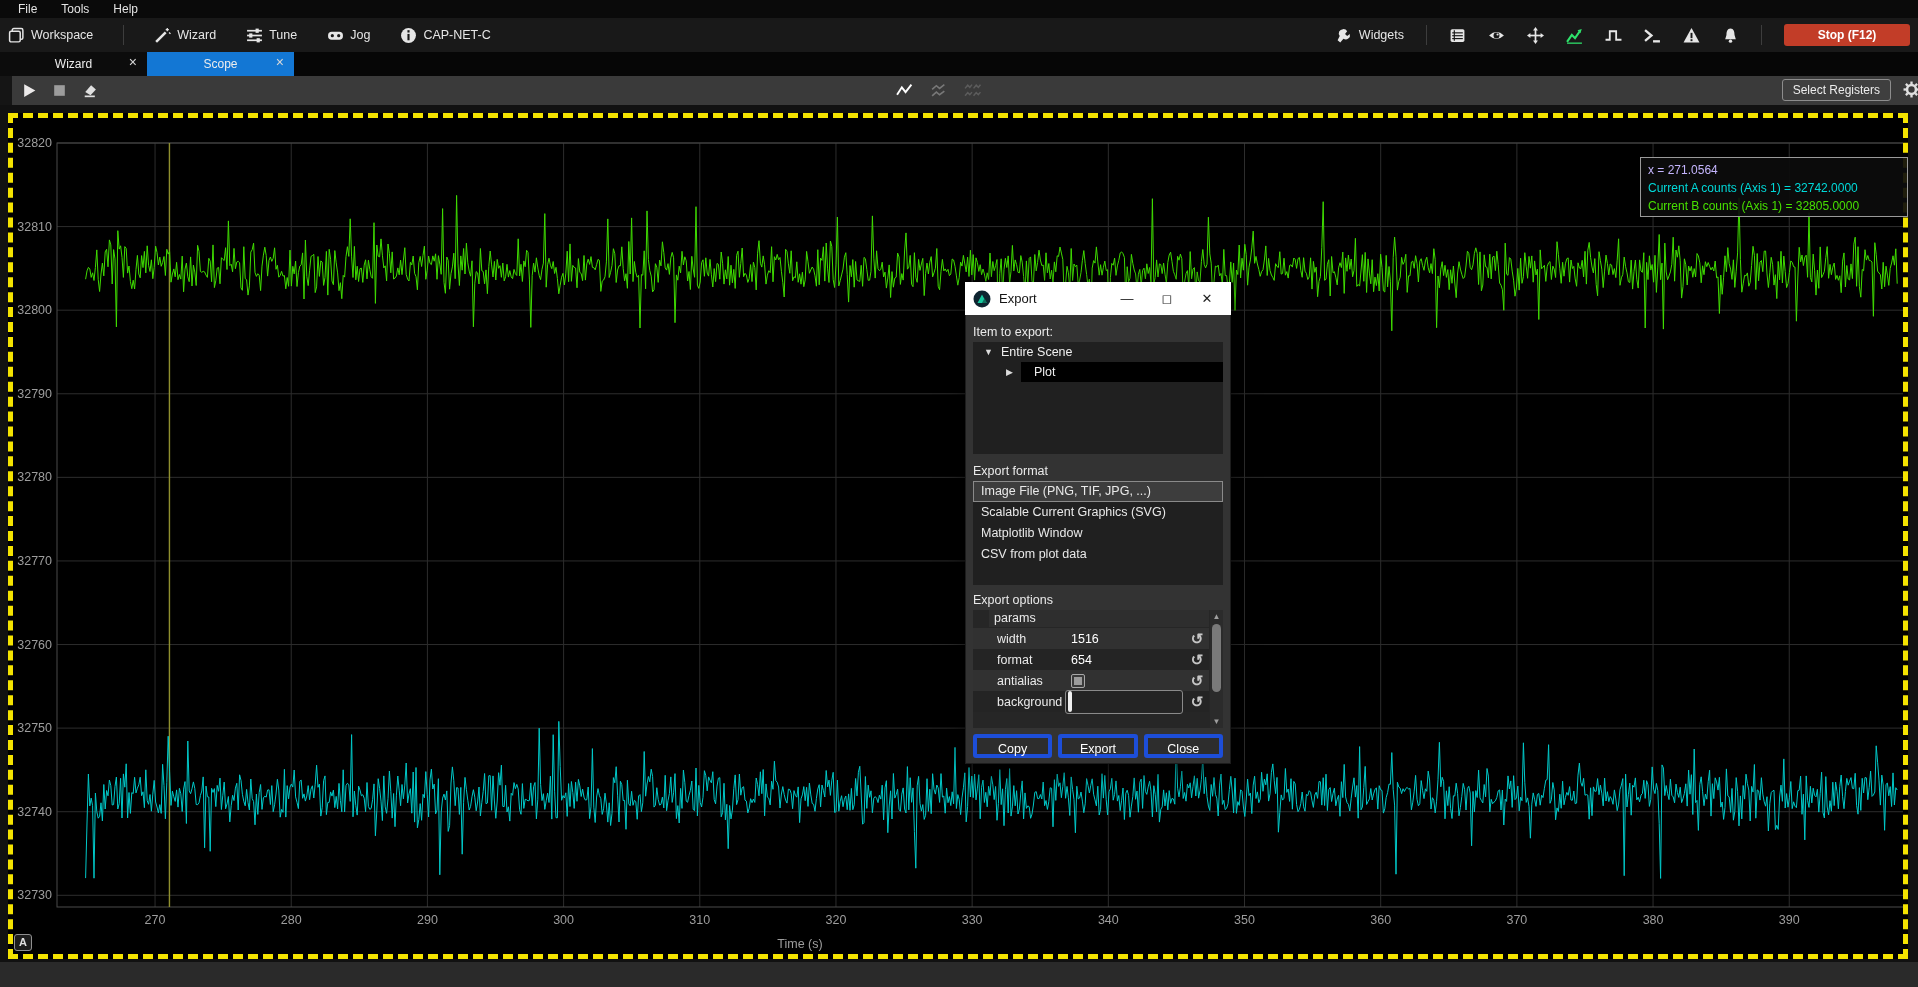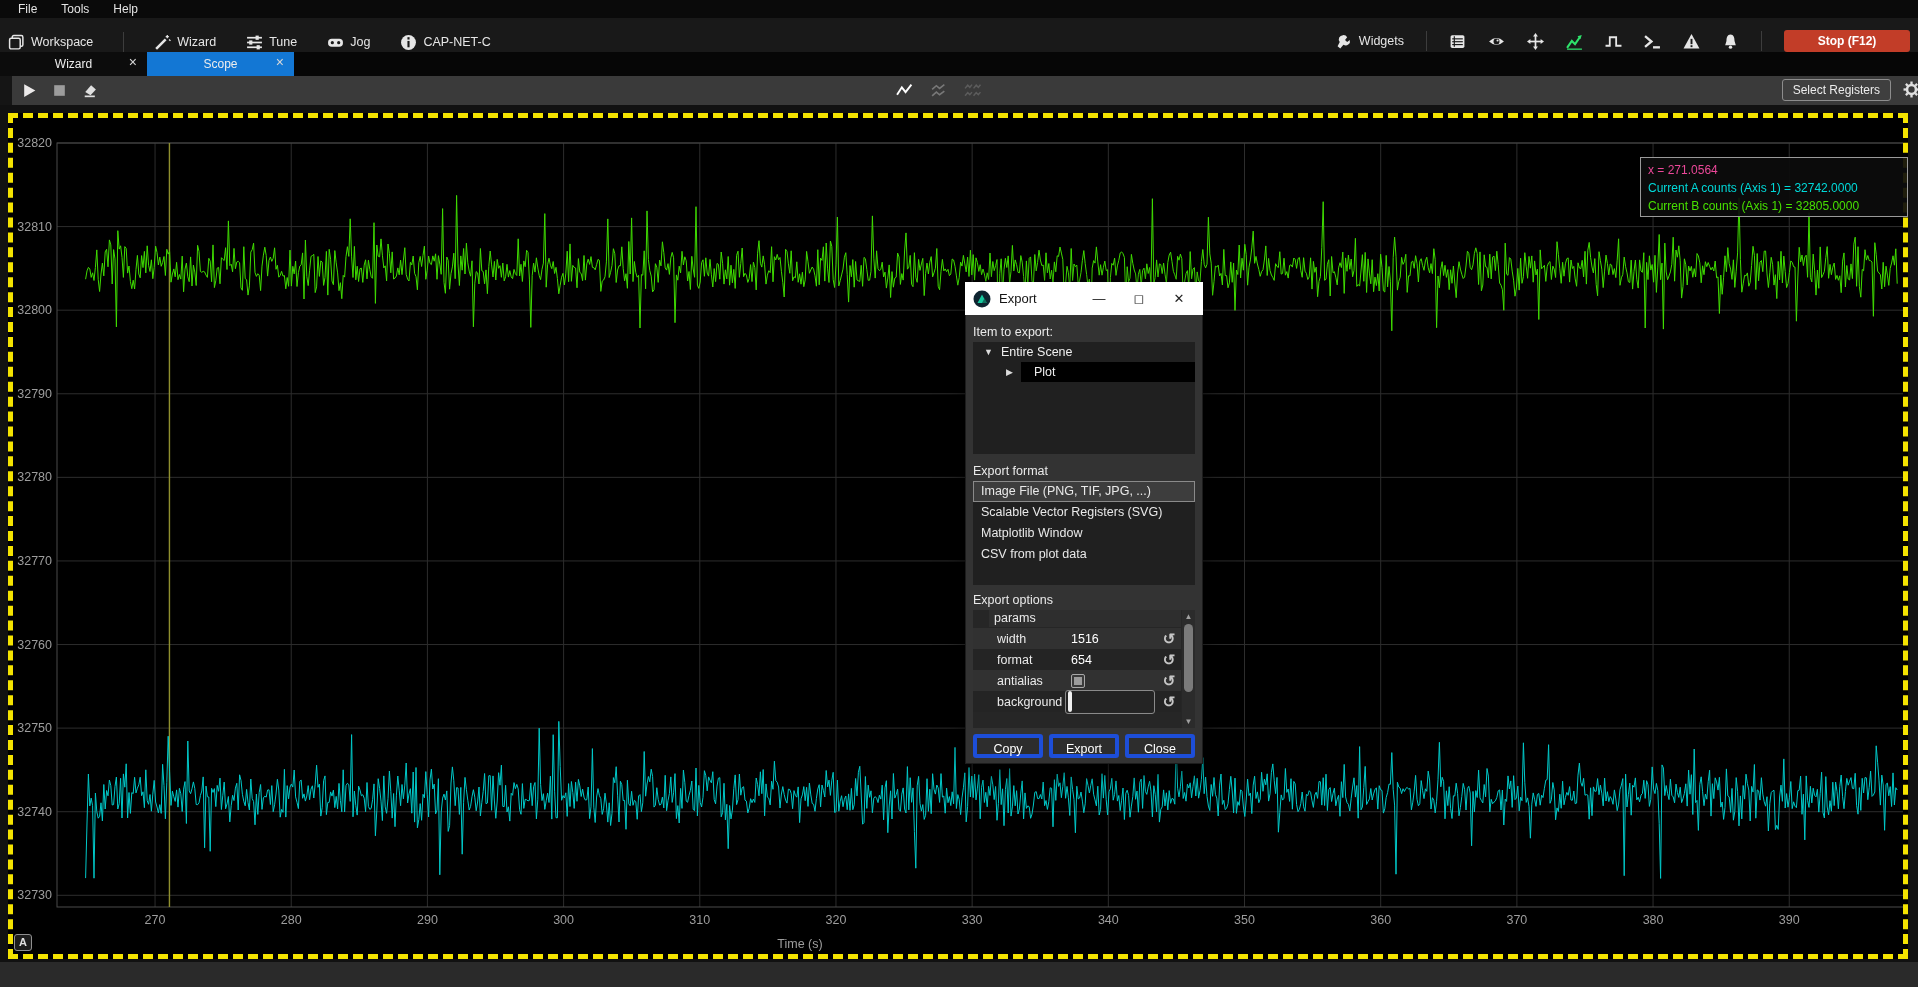--- a/index.html
+++ b/index.html
@@ -6,21 +6,21 @@
   html,body { width:1918px; height:987px; overflow:hidden; background:#151515;
     font-family:"Liberation Sans", sans-serif; -webkit-font-smoothing:antialiased; }
 
   
   .menubar { position:absolute; left:0; top:0; width:1918px; height:18px; background:#0a0a0a;
     display:flex; align-items:center; padding-left:8px; gap:4px; }
   .menu-item { color:#e3e3e3; font-size:12px; padding:1px 10px; cursor:default; }
 
   
   .toolbar { position:absolute; left:0; top:18px; width:1918px; height:34px; background:#191919;
-    display:flex; align-items:flex-end; color:#e6e6e6; font-size:12.5px; }
+    display:flex; align-items:center; color:#e6e6e6; font-size:12.5px; }
   .tb-left { display:flex; align-items:center; gap:30px; padding-left:8px; }
   .tb-item { display:flex; align-items:center; gap:6px; }
   .tb-sep { width:1px; height:20px; background:#3d3d3d; }
   .tb-right { margin-left:auto; display:flex; align-items:center; gap:22px; padding-right:8px; }
   .icon16 { width:17px; height:17px; display:inline-block; }
   .stop-btn { color:#fff; font-size:12px; font-weight:bold; border-radius:3px;
     padding:4px 0; width:126px; text-align:center; }
 
   
   .tabbar { position:absolute; left:0; top:52px; width:1918px; height:24px; background:#060606; display:flex; }
@@ -44,21 +44,21 @@
     background:#000; border:5px dashed #f4e300; }
   .scope-inner { position:absolute; left:0; top:0; width:1890px; height:836px; }
   .legend-box { position:absolute; left:1627px; top:39px; width:268px; height:60px;
     background:rgba(12,12,12,0.92); border:1px solid #9a9a9a; padding:3px 7px;
     font-size:12px; line-height:18px; white-space:nowrap; }
   .auto-btn { position:absolute; left:1px; top:816px; width:18px; height:17px; background:#1d1d1d;
     border:1px solid #8f8f8f; border-radius:3px; color:#e0e0e0; font-size:11px; font-weight:bold;
     text-align:center; line-height:15px; }
 
   
-  .dialog { position:absolute; left:965px; top:282px; width:238px; height:482px;
+  .dialog { position:absolute; left:965px; top:282px; width:266px; height:482px;
     box-shadow:0 6px 22px rgba(0,0,0,0.65); z-index:50; }
   .dlg-titlebar { height:33px; background:#ffffff; display:flex; align-items:center; padding-left:8px; }
   .dlg-title { color:#141414; font-size:13px; margin-left:8px; flex:1; }
   .dlg-winbtns { display:flex; gap:0; margin-right:4px; }
   .dlg-winbtn { width:40px; text-align:center; color:#222; font-size:13px; line-height:33px; }
   .dlg-body { height:449px; background:#333333; padding:4px 7px; border:1px solid #1c1c1c; border-top:none; }
   .dlg-label { color:#eaeaea; font-size:12.5px; margin-top:10px; margin-bottom:3px; }
   .tree-box { background:#202020; height:112px; }
   .tree-row1 { display:flex; align-items:center; height:20px; padding-left:11px; gap:8px;
     color:#efefef; font-size:12.5px; }
@@ -305,21 +305,21 @@
           <text y="806" x="1640.0619012527634" text-anchor="middle" fill="#9d9d9d" font-size="12.5">380</text>
           <line y1="25" y2="789" x1="1776.2446573323507" x2="1776.2446573323507" stroke="#2d2d2d"></line>
           <text y="806" x="1776.2446573323507" text-anchor="middle" fill="#9d9d9d" font-size="12.5">390</text>
           <rect x="44" y="25" width="1848" height="764" fill="none" stroke="#4a4a4a"></rect>
           <text x="787" y="830" text-anchor="middle" fill="#9d9d9d" font-size="12.5">Time (s)</text>
           <line x1="156.43793072955026" x2="156.43793072955026" y1="25" y2="789" stroke="#8f8f2e" stroke-width="1.4"></line>
           <polyline points="72.6,161.2 74.0,152.9 75.4,149.4 76.8,150.9 78.2,159.4 79.6,154.8 81.0,162.5 82.4,149.4 83.8,131.9 85.2,161.3 86.6,173.5 88.0,156.0 89.4,145.1 90.8,157.9 92.2,133.9 93.6,131.3 95.0,148.8 96.4,121.9 97.8,126.9 99.2,166.0 100.6,131.6 102.0,140.9 103.4,208.9 104.8,112.7 106.2,131.1 107.6,127.8 109.0,139.3 110.4,159.4 111.8,128.6 113.2,130.4 114.6,155.1 116.0,148.0 117.4,163.4 118.8,170.7 120.2,162.2 121.6,171.0 123.0,151.3 124.4,137.4 125.8,156.0 127.2,159.8 128.6,137.6 130.0,149.6 131.4,133.4 132.8,154.9 134.2,127.8 135.6,147.3 137.0,153.5 138.4,141.8 139.8,160.7 141.2,149.4 142.6,128.1 144.0,134.4 145.4,147.0 146.8,139.1 148.2,148.3 149.6,144.5 151.0,138.5 152.4,157.5 153.8,131.3 155.2,136.1 156.6,133.3 158.0,164.2 159.4,156.0 160.8,150.9 162.2,158.8 163.6,144.3 165.0,161.7 166.4,156.5 167.8,161.1 169.2,138.1 170.6,173.8 172.0,151.1 173.4,145.1 174.8,158.8 176.2,163.7 177.6,138.9 179.0,168.0 180.4,147.1 181.8,154.1 183.2,167.5 184.6,127.3 186.0,133.5 187.4,153.5 188.8,154.3 190.2,153.3 191.6,153.9 193.0,157.1 194.4,159.4 195.8,140.3 197.2,143.2 198.6,163.7 200.0,126.9 201.4,169.6 202.8,162.7 204.2,150.1 205.6,149.4 207.0,165.8 208.4,139.7 209.8,141.3 211.2,142.5 212.6,129.7 214.0,151.5 215.4,102.9 216.8,147.6 218.2,146.2 219.6,153.8 221.0,130.4 222.4,150.7 223.8,144.0 225.2,143.3 226.6,144.8 228.0,169.9 229.4,172.3 230.8,128.7 232.2,160.6 233.6,161.7 235.0,177.1 236.4,167.9 237.8,134.1 239.2,131.7 240.6,125.2 242.0,154.5 243.4,158.4 244.8,155.7 246.2,157.1 247.6,172.6 249.0,148.1 250.4,137.1 251.8,129.2 253.2,137.4 254.6,158.1 256.0,142.3 257.4,139.0 258.8,143.4 260.2,140.3 261.6,129.8 263.0,151.3 264.4,147.3 265.8,159.2 267.2,157.4 268.6,153.3 270.0,158.1 271.4,157.5 272.8,170.8 274.2,159.5 275.6,168.3 277.0,132.1 278.4,168.1 279.8,148.3 281.2,155.9 282.6,143.1 284.0,168.5 285.4,154.7 286.8,148.1 288.2,146.8 289.6,134.9 291.0,181.0 292.4,122.0 293.8,158.6 295.2,167.6 296.6,152.2 298.0,138.4 299.4,137.6 300.8,136.3 302.2,174.6 303.6,168.9 305.0,138.5 306.4,158.4 307.8,142.9 309.2,144.1 310.6,167.4 312.0,159.6 313.4,133.4 314.8,177.1 316.2,131.3 317.6,141.4 319.0,163.0 320.4,166.7 321.8,132.6 323.2,144.8 324.6,154.9 326.0,172.7 327.4,164.7 328.8,180.7 330.2,157.4 331.6,159.1 333.0,138.7 334.4,128.7 335.8,138.4 337.2,100.8 338.6,138.9 340.0,159.5 341.4,128.4 342.8,161.8 344.2,148.2 345.6,163.5 347.0,150.7 348.4,150.1 349.8,164.4 351.2,147.1 352.6,141.8 354.0,160.9 355.4,142.2 356.8,151.5 358.2,158.8 359.6,160.3 361.0,104.7 362.4,185.4 363.8,127.0 365.2,138.2 366.6,138.9 368.0,120.9 369.4,137.2 370.8,149.9 372.2,147.8 373.6,162.9 375.0,126.0 376.4,135.6 377.8,154.8 379.2,133.9 380.6,161.0 382.0,160.1 383.4,158.0 384.8,149.9 386.2,156.8 387.6,142.1 389.0,156.6 390.4,142.1 391.8,129.7 393.2,156.4 394.6,161.1 396.0,163.0 397.4,144.3 398.8,146.9 400.2,138.0 401.6,155.3 403.0,158.6 404.4,171.8 405.8,144.8 407.2,138.4 408.6,148.5 410.0,137.4 411.4,128.1 412.8,161.3 414.2,152.4 415.6,138.0 417.0,145.4 418.4,146.6 419.8,137.9 421.2,143.2 422.6,135.8 424.0,161.3 425.4,137.7 426.8,146.1 428.2,156.3 429.6,90.6 431.0,164.5 432.4,175.3 433.8,139.0 435.2,142.3 436.6,171.2 438.0,155.7 439.4,148.9 440.8,135.2 442.2,160.7 443.6,77.4 445.0,145.9 446.4,167.5 447.8,137.9 449.2,152.2 450.6,130.5 452.0,156.0 453.4,125.2 454.8,144.8 456.2,153.1 457.6,158.2 459.0,142.8 460.4,208.8 461.8,165.2 463.2,153.6 464.6,154.9 466.0,166.0 467.4,130.5 468.8,152.7 470.2,153.5 471.6,165.8 473.0,151.9 474.4,175.7 475.8,148.4 477.2,133.0 478.6,146.9 480.0,159.0 481.4,143.4 482.8,162.0 484.2,141.4 485.6,150.3 487.0,147.7 488.4,159.3 489.8,145.0 491.2,162.9 492.6,158.8 494.0,146.3 495.4,159.1 496.8,152.6 498.2,158.9 499.6,160.6 501.0,151.4 502.4,155.7 503.8,157.5 505.2,120.8 506.6,158.0 508.0,146.3 509.4,163.5 510.8,142.9 512.2,148.7 513.6,132.3 515.0,134.5 516.4,161.1 517.8,209.4 519.2,157.4 520.6,145.1 522.0,154.1 523.4,139.8 524.8,149.9 526.2,157.4 527.6,161.6 529.0,151.3 530.4,145.1 531.8,95.6 533.2,169.2 534.6,146.8 536.0,140.2 537.4,147.3 538.8,150.7 540.2,143.5 541.6,155.5 543.0,149.3 544.4,160.5 545.8,175.8 547.2,167.2 548.6,159.2 550.0,155.3 551.4,167.0 552.8,155.8 554.2,133.2 555.6,163.7 557.0,125.9 558.4,163.3 559.8,147.4 561.2,149.4 562.6,150.0 564.0,169.8 565.4,140.6 566.8,154.4 568.2,155.5 569.6,162.7 571.0,137.5 572.4,162.1 573.8,145.8 575.2,141.1 576.6,146.4 578.0,138.6 579.4,149.3 580.8,149.7 582.2,151.8 583.6,146.6 585.0,141.4 586.4,142.4 587.8,173.4 589.2,163.2 590.6,162.1 592.0,158.8 593.4,143.9 594.8,100.9 596.2,159.5 597.6,154.3 599.0,147.4 600.4,130.7 601.8,135.7 603.2,164.5 604.6,152.0 606.0,147.7 607.4,147.9 608.8,128.8 610.2,150.4 611.6,162.8 613.0,155.7 614.4,170.3 615.8,123.5 617.2,156.0 618.6,99.9 620.0,163.6 621.4,143.5 622.8,154.7 624.2,159.2 625.6,157.3 627.0,210.0 628.4,156.6 629.8,157.2 631.2,132.8 632.6,170.8 634.0,92.9 635.4,141.5 636.8,152.6 638.2,158.1 639.6,173.9 641.0,171.7 642.4,145.7 643.8,149.2 645.2,164.4 646.6,142.0 648.0,147.9 649.4,123.8 650.8,134.7 652.2,149.9 653.6,152.1 655.0,145.6 656.4,156.4 657.8,139.9 659.2,134.4 660.6,139.8 662.0,204.7 663.4,156.9 664.8,162.2 666.2,148.2 667.6,154.9 669.0,133.3 670.4,147.0 671.8,138.8 673.2,142.7 674.6,163.0 676.0,153.5 677.4,171.5 678.8,138.3 680.2,151.0 681.6,159.3 683.0,88.7 684.4,167.1 685.8,170.4 687.2,164.0 688.6,144.6 690.0,141.8 691.4,158.3 692.8,139.8 694.2,155.1 695.6,158.1 697.0,141.4 698.4,156.8 699.8,169.0 701.2,150.6 702.6,163.6 704.0,145.5 705.4,146.3 706.8,161.2 708.2,134.0 709.6,145.3 711.0,166.1 712.4,151.8 713.8,160.9 715.2,138.5 716.6,167.2 718.0,147.2 719.4,164.8 720.8,151.4 722.2,170.4 723.6,137.4 725.0,133.2 726.4,159.3 727.8,145.4 729.2,130.0 730.6,158.7 732.0,155.3 733.4,157.1 734.8,164.4 736.2,160.5 737.6,146.6 739.0,163.6 740.4,144.1 741.8,149.6 743.2,171.9 744.6,135.2 746.0,122.7 747.4,145.3 748.8,149.1 750.2,137.9 751.6,146.8 753.0,166.1 754.4,157.1 755.8,152.7 757.2,154.6 758.6,128.7 760.0,163.8 761.4,138.7 762.8,142.0 764.2,136.4 765.6,141.8 767.0,139.5 768.4,153.3 769.8,164.4 771.2,179.0 772.6,131.3 774.0,133.6 775.4,145.9 776.8,155.3 778.2,132.8 779.6,162.8 781.0,158.8 782.4,159.8 783.8,143.8 785.2,164.3 786.6,155.8 788.0,166.2 789.4,154.2 790.8,168.7 792.2,161.9 793.6,133.4 795.0,143.8 796.4,155.3 797.8,151.9 799.2,149.0 800.6,151.2 802.0,157.8 803.4,168.2 804.8,131.7 806.2,166.8 807.6,140.1 809.0,142.4 810.4,128.8 811.8,163.1 813.2,125.0 814.6,150.9 816.0,164.5 817.4,123.0 818.8,128.4 820.2,161.7 821.6,169.5 823.0,146.9 824.4,99.0 825.8,167.9 827.2,162.7 828.6,156.9 830.0,151.1 831.4,139.2 832.8,134.7 834.2,156.6 835.6,184.1 837.0,147.5 838.4,158.8 839.8,141.6 841.2,169.2 842.6,143.5 844.0,162.0 845.4,162.8 846.8,163.4 848.2,147.3 849.6,168.3 851.0,139.4 852.4,140.7 853.8,151.4 855.2,162.3 856.6,162.2 858.0,153.3 859.4,97.9 860.8,140.2 862.2,160.1 863.6,132.8 865.0,150.6 866.4,152.6 867.8,151.5 869.2,144.2 870.6,159.0 872.0,154.1 873.4,170.1 874.8,160.0 876.2,146.9 877.6,179.5 879.0,153.6 880.4,169.2 881.8,160.1 883.2,159.2 884.6,135.0 886.0,139.0 887.4,166.4 888.8,155.6 890.2,162.1 891.6,133.0 893.0,114.9 894.4,151.2 895.8,149.2 897.2,137.4 898.6,166.4 900.0,168.7 901.4,134.7 902.8,159.3 904.2,164.3 905.6,141.4 907.0,152.4 908.4,145.9 909.8,140.4 911.2,177.6 912.6,155.5 914.0,145.1 915.4,156.0 916.8,144.2 918.2,138.6 919.6,158.9 921.0,154.8 922.4,150.3 923.8,130.5 925.2,168.3 926.6,171.8 928.0,153.6 929.4,141.4 930.8,152.9 932.2,150.9 933.6,153.7 935.0,151.3 936.4,157.7 937.8,156.0 939.2,141.0 940.6,142.0 942.0,148.3 943.4,157.9 944.8,167.2 946.2,159.6 947.6,144.1 949.0,148.1 950.4,137.4 951.8,145.9 953.2,153.9 954.6,139.1 956.0,158.5 957.4,132.2 958.8,156.9 960.2,136.6 961.6,162.1 963.0,139.8 964.4,144.5 965.8,153.4 967.2,146.7 968.6,156.7 970.0,151.0 971.4,155.9 972.8,163.3 974.2,154.8 975.6,161.5 977.0,135.0 978.4,158.7 979.8,143.5 981.2,152.7 982.6,147.7 984.0,141.5 985.4,212.8 986.8,155.5 988.2,140.8 989.6,175.6 991.0,151.6 992.4,140.3 993.8,149.5 995.2,137.9 996.6,165.6 998.0,153.4 999.4,127.4 1000.8,152.9 1002.2,141.9 1003.6,146.7 1005.0,154.3 1006.4,154.9 1007.8,137.6 1009.2,144.1 1010.6,158.5 1012.0,173.6 1013.4,142.9 1014.8,166.8 1016.2,140.4 1017.6,138.9 1019.0,163.0 1020.4,166.6 1021.8,136.5 1023.2,152.9 1024.6,144.4 1026.0,132.2 1027.4,142.1 1028.8,147.6 1030.2,147.0 1031.6,162.4 1033.0,134.8 1034.4,154.8 1035.8,145.5 1037.2,161.0 1038.6,152.2 1040.0,165.0 1041.4,143.9 1042.8,153.8 1044.2,137.8 1045.6,138.4 1047.0,129.0 1048.4,135.1 1049.8,141.5 1051.2,178.9 1052.6,165.3 1054.0,148.3 1055.4,154.8 1056.8,171.2 1058.2,130.5 1059.6,162.5 1061.0,146.0 1062.4,148.6 1063.8,147.1 1065.2,166.0 1066.6,162.3 1068.0,154.6 1069.4,142.3 1070.8,132.6 1072.2,145.6 1073.6,156.4 1075.0,167.9 1076.4,161.1 1077.8,202.2 1079.2,150.1 1080.6,142.6 1082.0,145.1 1083.4,128.9 1084.8,143.9 1086.2,157.2 1087.6,146.7 1089.0,157.2 1090.4,149.3 1091.8,143.1 1093.2,152.5 1094.6,151.7 1096.0,212.2 1097.4,159.7 1098.8,145.4 1100.2,147.2 1101.6,140.1 1103.0,157.4 1104.4,147.9 1105.8,142.3 1107.2,135.0 1108.6,133.9 1110.0,135.7 1111.4,139.4 1112.8,182.4 1114.2,148.7 1115.6,163.8 1117.0,160.2 1118.4,136.4 1119.8,145.4 1121.2,152.0 1122.6,155.9 1124.0,171.8 1125.4,156.2 1126.8,151.4 1128.2,167.6 1129.6,152.4 1131.0,150.1 1132.4,160.8 1133.8,145.8 1135.2,155.5 1136.6,149.5 1138.0,165.3 1139.4,80.7 1140.8,165.9 1142.2,159.5 1143.6,141.9 1145.0,159.0 1146.4,145.9 1147.8,146.5 1149.2,155.6 1150.6,145.1 1152.0,156.2 1153.4,165.1 1154.8,144.5 1156.2,137.0 1157.6,134.2 1159.0,143.7 1160.4,153.4 1161.8,156.8 1163.2,161.3 1164.6,138.3 1166.0,142.2 1167.4,136.1 1168.8,140.7 1170.2,177.8 1171.6,163.8 1173.0,155.7 1174.4,152.6 1175.8,167.8 1177.2,133.6 1178.6,160.8 1180.0,151.1 1181.4,149.6 1182.8,174.6 1184.2,153.9 1185.6,162.9 1187.0,163.7 1188.4,143.5 1189.8,131.5 1191.2,146.4 1192.6,149.9 1194.0,146.2 1195.4,99.2 1196.8,135.9 1198.2,145.2 1199.6,177.3 1201.0,163.7 1202.4,148.1 1203.8,149.0 1205.2,147.2 1206.6,158.0 1208.0,155.4 1209.4,167.0 1210.8,131.4 1212.2,157.6 1213.6,157.6 1215.0,169.8 1216.4,164.9 1217.8,143.9 1219.2,164.3 1220.6,145.2 1222.0,192.4 1223.4,152.0 1224.8,156.5 1226.2,127.0 1227.6,160.0 1229.0,140.2 1230.4,152.2 1231.8,126.3 1233.2,136.5 1234.6,167.2 1236.0,149.2 1237.4,141.9 1238.8,129.9 1240.2,113.1 1241.6,145.3 1243.0,138.4 1244.4,146.0 1245.8,151.4 1247.2,158.3 1248.6,153.6 1250.0,151.7 1251.4,142.0 1252.8,127.9 1254.2,157.5 1255.6,140.4 1257.0,152.5 1258.4,157.0 1259.8,159.4 1261.2,162.4 1262.6,145.7 1264.0,148.5 1265.4,149.5 1266.8,133.7 1268.2,156.1 1269.6,155.4 1271.0,140.2 1272.4,157.2 1273.8,153.6 1275.2,160.1 1276.6,147.4 1278.0,146.8 1279.4,149.1 1280.8,140.0 1282.2,141.5 1283.6,150.4 1285.0,140.6 1286.4,139.5 1287.8,152.6 1289.2,159.3 1290.6,139.7 1292.0,153.2 1293.4,155.3 1294.8,161.5 1296.2,158.9 1297.6,139.8 1299.0,171.1 1300.4,143.4 1301.8,154.3 1303.2,149.1 1304.6,178.7 1306.0,163.4 1307.4,158.7 1308.8,129.4 1310.2,83.7 1311.6,162.3 1313.0,161.2 1314.4,146.2 1315.8,141.7 1317.2,178.0 1318.6,138.5 1320.0,154.7 1321.4,153.7 1322.8,159.2 1324.2,166.9 1325.6,149.8 1327.0,144.7 1328.4,149.6 1329.8,134.1 1331.2,175.4 1332.6,139.9 1334.0,153.3 1335.4,137.0 1336.8,151.3 1338.2,141.0 1339.6,158.8 1341.0,152.5 1342.4,120.3 1343.8,168.4 1345.2,166.5 1346.6,168.1 1348.0,153.0 1349.4,136.7 1350.8,163.3 1352.2,134.4 1353.6,174.5 1355.0,140.9 1356.4,155.1 1357.8,165.8 1359.2,141.7 1360.6,173.7 1362.0,159.1 1363.4,167.6 1364.8,155.7 1366.2,173.0 1367.6,136.2 1369.0,149.4 1370.4,172.8 1371.8,174.0 1373.2,137.4 1374.6,168.9 1376.0,148.5 1377.4,163.2 1378.8,212.8 1380.2,139.4 1381.6,119.1 1383.0,138.3 1384.4,172.1 1385.8,163.3 1387.2,159.3 1388.6,139.3 1390.0,146.4 1391.4,143.7 1392.8,136.3 1394.2,174.4 1395.6,157.8 1397.0,157.8 1398.4,144.0 1399.8,143.1 1401.2,150.3 1402.6,137.7 1404.0,145.5 1405.4,164.0 1406.8,143.2 1408.2,140.7 1409.6,147.6 1411.0,152.3 1412.4,142.9 1413.8,139.2 1415.2,149.8 1416.6,154.8 1418.0,145.6 1419.4,155.6 1420.8,130.7 1422.2,141.6 1423.6,209.7 1425.0,158.0 1426.4,169.7 1427.8,151.2 1429.2,143.7 1430.6,157.6 1432.0,147.3 1433.4,159.4 1434.8,151.6 1436.2,171.7 1437.6,151.8 1439.0,165.3 1440.4,148.0 1441.8,165.0 1443.2,179.7 1444.6,155.0 1446.0,143.7 1447.4,151.1 1448.8,156.3 1450.2,160.5 1451.6,159.0 1453.0,148.0 1454.4,133.2 1455.8,135.4 1457.2,149.4 1458.6,151.7 1460.0,146.9 1461.4,135.4 1462.8,129.8 1464.2,135.5 1465.6,166.5 1467.0,133.9 1468.4,172.8 1469.8,167.0 1471.2,136.8 1472.6,148.7 1474.0,149.4 1475.4,159.9 1476.8,136.2 1478.2,160.9 1479.6,139.1 1481.0,138.1 1482.4,152.6 1483.8,133.2 1485.2,146.4 1486.6,165.0 1488.0,167.2 1489.4,171.6 1490.8,192.3 1492.2,125.1 1493.6,156.2 1495.0,157.3 1496.4,139.6 1497.8,141.1 1499.2,153.1 1500.6,162.2 1502.0,178.2 1503.4,170.0 1504.8,150.4 1506.2,172.1 1507.6,140.2 1509.0,165.3 1510.4,158.7 1511.8,134.7 1513.2,148.1 1514.6,160.3 1516.0,138.4 1517.4,150.2 1518.8,137.9 1520.2,164.2 1521.6,142.9 1523.0,156.9 1524.4,151.1 1525.8,201.5 1527.2,131.9 1528.6,150.8 1530.0,149.2 1531.4,147.3 1532.8,163.4 1534.2,148.5 1535.6,144.8 1537.0,143.6 1538.4,161.5 1539.8,148.1 1541.2,151.1 1542.6,159.5 1544.0,123.7 1545.4,136.7 1546.8,150.8 1548.2,165.3 1549.6,144.3 1551.0,158.2 1552.4,145.8 1553.8,140.7 1555.2,139.9 1556.6,164.1 1558.0,142.0 1559.4,150.5 1560.8,148.4 1562.2,160.9 1563.6,168.3 1565.0,144.8 1566.4,150.0 1567.8,150.7 1569.2,142.3 1570.6,158.9 1572.0,133.3 1573.4,166.1 1574.8,132.2 1576.2,124.4 1577.6,139.4 1579.0,149.0 1580.4,155.0 1581.8,140.6 1583.2,166.4 1584.6,177.8 1586.0,133.7 1587.4,142.6 1588.8,151.2 1590.2,169.6 1591.6,153.1 1593.0,137.1 1594.4,145.4 1595.8,156.8 1597.2,146.0 1598.6,147.1 1600.0,156.6 1601.4,150.6 1602.8,159.6 1604.2,142.2 1605.6,120.8 1607.0,167.3 1608.4,159.8 1609.8,156.4 1611.2,139.1 1612.6,148.7 1614.0,154.9 1615.4,163.7 1616.8,164.5 1618.2,142.1 1619.6,171.1 1621.0,153.4 1622.4,142.0 1623.8,161.3 1625.2,170.1 1626.6,141.9 1628.0,153.0 1629.4,154.3 1630.8,134.7 1632.2,210.0 1633.6,144.4 1635.0,161.6 1636.4,137.8 1637.8,152.1 1639.2,146.5 1640.6,164.2 1642.0,137.3 1643.4,174.4 1644.8,149.1 1646.2,116.5 1647.6,161.7 1649.0,145.1 1650.4,211.1 1651.8,125.1 1653.2,154.0 1654.6,161.7 1656.0,158.0 1657.4,153.9 1658.8,146.3 1660.2,119.2 1661.6,163.2 1663.0,132.0 1664.4,139.2 1665.8,127.8 1667.2,142.8 1668.6,180.1 1670.0,168.4 1671.4,140.8 1672.8,146.8 1674.2,167.0 1675.6,148.0 1677.0,153.0 1678.4,148.4 1679.8,159.3 1681.2,150.6 1682.6,158.9 1684.0,135.5 1685.4,138.0 1686.8,144.9 1688.2,164.8 1689.6,147.8 1691.0,156.7 1692.4,143.7 1693.8,148.7 1695.2,144.5 1696.6,148.3 1698.0,151.9 1699.4,149.2 1700.8,153.0 1702.2,143.0 1703.6,159.8 1705.0,158.9 1706.4,195.5 1707.8,157.0 1709.2,176.3 1710.6,159.2 1712.0,137.8 1713.4,153.7 1714.8,129.6 1716.2,145.7 1717.6,151.1 1719.0,161.4 1720.4,141.8 1721.8,169.4 1723.2,153.2 1724.6,134.9 1726.0,79.8 1727.4,141.4 1728.8,174.2 1730.2,165.8 1731.6,157.3 1733.0,157.9 1734.4,154.9 1735.8,168.2 1737.2,164.4 1738.6,147.4 1740.0,128.3 1741.4,137.3 1742.8,171.5 1744.2,135.5 1745.6,162.8 1747.0,144.2 1748.4,142.5 1749.8,153.7 1751.2,133.2 1752.6,133.0 1754.0,155.9 1755.4,169.5 1756.8,154.8 1758.2,139.3 1759.6,146.3 1761.0,167.1 1762.4,156.7 1763.8,180.6 1765.2,143.4 1766.6,161.8 1768.0,133.3 1769.4,165.0 1770.8,138.1 1772.2,153.4 1773.6,169.6 1775.0,165.4 1776.4,154.6 1777.8,142.9 1779.2,144.3 1780.6,148.7 1782.0,149.1 1783.4,203.2 1784.8,160.0 1786.2,129.3 1787.6,143.9 1789.0,137.0 1790.4,147.6 1791.8,139.2 1793.2,137.2 1794.6,159.3 1796.0,94.7 1797.4,159.4 1798.8,163.9 1800.2,136.1 1801.6,152.3 1803.0,177.1 1804.4,152.0 1805.8,170.3 1807.2,128.9 1808.6,159.6 1810.0,156.8 1811.4,153.3 1812.8,139.6 1814.2,128.6 1815.6,160.3 1817.0,146.4 1818.4,156.7 1819.8,149.2 1821.2,145.0 1822.6,161.4 1824.0,157.4 1825.4,162.3 1826.8,157.8 1828.2,174.7 1829.6,143.1 1831.0,134.9 1832.4,169.0 1833.8,147.5 1835.2,161.0 1836.6,162.0 1838.0,145.9 1839.4,160.6 1840.8,126.2 1842.2,119.2 1843.6,168.3 1845.0,128.7 1846.4,168.8 1847.8,179.2 1849.2,151.5 1850.6,152.8 1852.0,131.7 1853.4,142.1 1854.8,137.5 1856.2,142.5 1857.6,142.7 1859.0,144.0 1860.4,198.3 1861.8,124.7 1863.2,136.3 1864.6,153.1 1866.0,155.0 1867.4,156.7 1868.8,171.0 1870.2,144.3 1871.6,168.7 1873.0,148.2 1874.4,157.1 1875.8,167.4 1877.2,150.4 1878.6,145.0 1880.0,137.8 1881.4,147.2 1882.8,130.8 1884.2,165.7" fill="none" stroke="#3fdc00" stroke-width="1"></polyline>
           <polyline points="72.6,760.1 74.0,705.0 75.4,656.0 76.8,687.9 78.2,680.1 79.6,687.7 81.0,760.2 82.4,675.1 83.8,693.6 85.2,700.2 86.6,698.3 88.0,684.8 89.4,703.0 90.8,666.5 92.2,691.0 93.6,672.5 95.0,677.8 96.4,662.0 97.8,667.7 99.2,687.0 100.6,686.6 102.0,668.4 103.4,659.0 104.8,691.0 106.2,685.7 107.6,660.3 109.0,700.0 110.4,655.9 111.8,669.2 113.2,645.8 114.6,700.0 116.0,674.5 117.4,695.4 118.8,674.6 120.2,675.6 121.6,659.3 123.0,674.9 124.4,670.2 125.8,666.8 127.2,659.2 128.6,677.7 130.0,673.8 131.4,689.7 132.8,651.8 134.2,682.7 135.6,686.3 137.0,676.5 138.4,693.2 139.8,676.2 141.2,662.4 142.6,684.0 144.0,689.0 145.4,694.8 146.8,686.6 148.2,695.4 149.6,646.3 151.0,667.6 152.4,700.8 153.8,664.4 155.2,618.2 156.6,653.6 158.0,687.4 159.4,673.1 160.8,678.8 162.2,683.4 163.6,671.9 165.0,689.1 166.4,670.3 167.8,675.7 169.2,693.5 170.6,671.1 172.0,663.6 173.4,705.5 174.8,623.0 176.2,673.0 177.6,675.7 179.0,670.7 180.4,663.9 181.8,670.5 183.2,686.5 184.6,686.7 186.0,684.8 187.4,677.5 188.8,673.0 190.2,658.9 191.6,729.8 193.0,668.1 194.4,678.8 195.8,679.0 197.2,733.3 198.6,670.3 200.0,674.4 201.4,670.6 202.8,688.6 204.2,667.4 205.6,673.3 207.0,660.1 208.4,691.5 209.8,677.3 211.2,664.1 212.6,690.8 214.0,685.9 215.4,678.5 216.8,703.9 218.2,687.6 219.6,677.2 221.0,682.6 222.4,670.1 223.8,665.3 225.2,692.0 226.6,656.8 228.0,662.4 229.4,676.3 230.8,683.4 232.2,687.8 233.6,671.4 235.0,684.4 236.4,692.0 237.8,661.0 239.2,680.5 240.6,683.6 242.0,706.8 243.4,676.0 244.8,696.4 246.2,674.5 247.6,666.5 249.0,691.4 250.4,679.9 251.8,678.2 253.2,679.1 254.6,672.0 256.0,671.8 257.4,686.5 258.8,667.6 260.2,693.7 261.6,686.8 263.0,676.0 264.4,661.3 265.8,672.1 267.2,699.2 268.6,691.4 270.0,694.3 271.4,651.3 272.8,699.1 274.2,667.6 275.6,680.8 277.0,669.1 278.4,666.1 279.8,669.1 281.2,652.0 282.6,678.9 284.0,684.3 285.4,690.6 286.8,663.3 288.2,662.1 289.6,680.3 291.0,675.9 292.4,683.1 293.8,678.0 295.2,667.6 296.6,681.7 298.0,671.1 299.4,667.8 300.8,680.0 302.2,666.2 303.6,647.2 305.0,669.3 306.4,666.0 307.8,698.1 309.2,689.7 310.6,662.7 312.0,657.9 313.4,696.6 314.8,684.5 316.2,684.3 317.6,673.9 319.0,678.1 320.4,672.1 321.8,689.6 323.2,678.4 324.6,690.9 326.0,665.4 327.4,682.6 328.8,693.8 330.2,651.8 331.6,694.0 333.0,667.5 334.4,665.3 335.8,666.6 337.2,683.4 338.6,616.6 340.0,698.8 341.4,673.0 342.8,687.6 344.2,697.1 345.6,668.1 347.0,672.1 348.4,677.8 349.8,676.7 351.2,680.2 352.6,693.7 354.0,664.5 355.4,688.5 356.8,691.4 358.2,690.4 359.6,681.7 361.0,665.9 362.4,717.8 363.8,692.8 365.2,660.7 366.6,670.4 368.0,683.1 369.4,702.6 370.8,657.9 372.2,688.9 373.6,695.3 375.0,680.7 376.4,653.0 377.8,673.3 379.2,700.1 380.6,675.5 382.0,708.7 383.4,677.2 384.8,658.0 386.2,672.2 387.6,687.7 389.0,666.5 390.4,680.8 391.8,667.1 393.2,645.0 394.6,685.0 396.0,675.9 397.4,670.7 398.8,695.2 400.2,654.0 401.6,704.1 403.0,649.5 404.4,709.8 405.8,701.5 407.2,685.6 408.6,702.3 410.0,676.3 411.4,679.8 412.8,653.6 414.2,676.4 415.6,699.0 417.0,661.9 418.4,651.1 419.8,671.0 421.2,666.1 422.6,695.9 424.0,692.1 425.4,660.7 426.8,756.8 428.2,694.1 429.6,680.1 431.0,676.1 432.4,682.0 433.8,672.9 435.2,713.4 436.6,707.6 438.0,665.0 439.4,648.9 440.8,662.6 442.2,687.7 443.6,669.6 445.0,670.0 446.4,696.4 447.8,669.4 449.2,736.2 450.6,684.3 452.0,659.4 453.4,671.6 454.8,682.3 456.2,692.0 457.6,688.4 459.0,678.8 460.4,671.7 461.8,679.2 463.2,692.8 464.6,684.0 466.0,669.0 467.4,698.0 468.8,684.7 470.2,673.4 471.6,655.5 473.0,685.7 474.4,685.0 475.8,657.8 477.2,657.6 478.6,692.3 480.0,657.9 481.4,683.0 482.8,700.3 484.2,683.0 485.6,654.7 487.0,667.2 488.4,647.1 489.8,688.4 491.2,688.6 492.6,667.3 494.0,694.0 495.4,688.8 496.8,703.1 498.2,675.3 499.6,677.3 501.0,664.6 502.4,670.7 503.8,666.4 505.2,670.9 506.6,691.8 508.0,696.3 509.4,665.6 510.8,690.4 512.2,681.3 513.6,681.8 515.0,682.9 516.4,682.4 517.8,664.9 519.2,687.7 520.6,668.7 522.0,664.5 523.4,700.9 524.8,681.3 526.2,610.2 527.6,666.5 529.0,682.6 530.4,675.7 531.8,691.4 533.2,682.8 534.6,675.1 536.0,684.5 537.4,658.2 538.8,701.1 540.2,616.7 541.6,673.2 543.0,699.7 544.4,699.8 545.8,603.4 547.2,648.5 548.6,682.3 550.0,677.6 551.4,680.0 552.8,674.8 554.2,698.4 555.6,665.6 557.0,688.5 558.4,663.5 559.8,674.5 561.2,690.4 562.6,664.2 564.0,683.3 565.4,661.4 566.8,667.9 568.2,678.5 569.6,671.1 571.0,679.2 572.4,682.1 573.8,681.7 575.2,669.0 576.6,700.6 578.0,688.8 579.4,630.6 580.8,689.2 582.2,704.5 583.6,679.0 585.0,670.6 586.4,677.5 587.8,680.6 589.2,696.4 590.6,690.8 592.0,675.2 593.4,686.0 594.8,704.1 596.2,684.8 597.6,707.5 599.0,695.4 600.4,659.6 601.8,664.8 603.2,648.7 604.6,677.2 606.0,704.0 607.4,663.3 608.8,666.6 610.2,682.6 611.6,682.4 613.0,711.3 614.4,662.2 615.8,685.9 617.2,687.8 618.6,673.3 620.0,687.3 621.4,682.3 622.8,683.6 624.2,701.3 625.6,678.0 627.0,676.6 628.4,693.6 629.8,684.8 631.2,633.5 632.6,678.2 634.0,666.0 635.4,658.5 636.8,663.8 638.2,651.2 639.6,658.5 641.0,689.1 642.4,687.2 643.8,669.7 645.2,681.4 646.6,687.1 648.0,686.3 649.4,679.1 650.8,689.9 652.2,657.3 653.6,692.7 655.0,682.7 656.4,675.6 657.8,658.9 659.2,684.4 660.6,674.8 662.0,655.6 663.4,700.6 664.8,687.6 666.2,705.0 667.6,670.4 669.0,690.4 670.4,652.1 671.8,664.3 673.2,683.1 674.6,684.3 676.0,677.4 677.4,672.3 678.8,663.0 680.2,691.4 681.6,692.6 683.0,650.0 684.4,697.9 685.8,667.4 687.2,684.5 688.6,689.0 690.0,679.3 691.4,652.7 692.8,657.7 694.2,672.9 695.6,658.9 697.0,662.3 698.4,664.8 699.8,653.7 701.2,681.5 702.6,685.8 704.0,668.1 705.4,660.2 706.8,659.7 708.2,698.8 709.6,694.7 711.0,665.3 712.4,701.8 713.8,686.3 715.2,730.7 716.6,687.5 718.0,700.9 719.4,692.1 720.8,670.5 722.2,656.9 723.6,686.6 725.0,681.6 726.4,656.0 727.8,677.2 729.2,669.7 730.6,668.7 732.0,682.2 733.4,683.1 734.8,694.9 736.2,690.2 737.6,680.7 739.0,684.7 740.4,681.1 741.8,684.4 743.2,660.0 744.6,666.6 746.0,677.8 747.4,653.8 748.8,675.7 750.2,651.5 751.6,697.9 753.0,665.9 754.4,679.2 755.8,680.2 757.2,686.9 758.6,663.2 760.0,671.3 761.4,643.2 762.8,662.7 764.2,664.2 765.6,669.0 767.0,690.0 768.4,676.0 769.8,668.6 771.2,676.6 772.6,682.1 774.0,685.1 775.4,671.2 776.8,671.5 778.2,675.5 779.6,690.7 781.0,672.6 782.4,677.4 783.8,679.2 785.2,668.9 786.6,704.6 788.0,680.8 789.4,676.9 790.8,668.6 792.2,682.7 793.6,669.3 795.0,688.4 796.4,665.0 797.8,676.9 799.2,685.5 800.6,686.2 802.0,693.3 803.4,680.4 804.8,670.9 806.2,666.7 807.6,688.8 809.0,667.0 810.4,672.4 811.8,679.0 813.2,652.5 814.6,669.0 816.0,662.1 817.4,677.4 818.8,662.3 820.2,654.3 821.6,694.4 823.0,693.8 824.4,662.1 825.8,693.2 827.2,683.2 828.6,677.7 830.0,688.7 831.4,681.4 832.8,678.0 834.2,691.7 835.6,675.9 837.0,692.4 838.4,670.4 839.8,691.7 841.2,686.8 842.6,660.5 844.0,677.9 845.4,654.3 846.8,648.3 848.2,677.0 849.6,706.2 851.0,704.5 852.4,658.5 853.8,690.4 855.2,667.1 856.6,679.3 858.0,672.8 859.4,694.7 860.8,680.1 862.2,678.6 863.6,680.2 865.0,684.6 866.4,677.2 867.8,681.1 869.2,667.1 870.6,701.8 872.0,669.9 873.4,662.7 874.8,714.7 876.2,688.0 877.6,672.8 879.0,701.0 880.4,655.5 881.8,680.1 883.2,676.6 884.6,671.2 886.0,691.3 887.4,693.3 888.8,676.2 890.2,669.9 891.6,691.0 893.0,695.0 894.4,648.6 895.8,691.9 897.2,659.7 898.6,684.3 900.0,669.9 901.4,713.5 902.8,750.2 904.2,667.8 905.6,658.4 907.0,685.6 908.4,693.1 909.8,686.6 911.2,701.4 912.6,697.3 914.0,660.7 915.4,693.3 916.8,671.2 918.2,695.7 919.6,655.7 921.0,671.2 922.4,676.1 923.8,667.0 925.2,669.9 926.6,684.4 928.0,655.6 929.4,679.1 930.8,678.0 932.2,695.2 933.6,670.1 935.0,684.7 936.4,678.6 937.8,687.6 939.2,673.8 940.6,685.8 942.0,629.4 943.4,690.5 944.8,676.6 946.2,681.4 947.6,696.6 949.0,679.9 950.4,669.8 951.8,654.8 953.2,703.9 954.6,688.6 956.0,649.5 957.4,679.0 958.8,658.0 960.2,679.6 961.6,656.0 963.0,681.9 964.4,670.1 965.8,656.7 967.2,700.8 968.6,669.3 970.0,662.1 971.4,684.5 972.8,674.3 974.2,688.8 975.6,668.3 977.0,677.5 978.4,658.4 979.8,666.8 981.2,681.6 982.6,668.5 984.0,702.3 985.4,685.5 986.8,651.6 988.2,686.6 989.6,670.8 991.0,707.7 992.4,671.6 993.8,660.5 995.2,694.9 996.6,650.6 998.0,698.1 999.4,688.9 1000.8,667.6 1002.2,687.8 1003.6,672.7 1005.0,696.0 1006.4,691.0 1007.8,675.1 1009.2,662.9 1010.6,700.9 1012.0,674.9 1013.4,690.4 1014.8,687.9 1016.2,688.7 1017.6,700.3 1019.0,696.1 1020.4,687.0 1021.8,674.4 1023.2,673.6 1024.6,680.5 1026.0,680.6 1027.4,676.5 1028.8,681.0 1030.2,664.0 1031.6,687.7 1033.0,682.5 1034.4,691.4 1035.8,683.7 1037.2,669.8 1038.6,670.3 1040.0,708.8 1041.4,661.7 1042.8,682.4 1044.2,656.1 1045.6,668.4 1047.0,664.8 1048.4,679.7 1049.8,668.3 1051.2,654.7 1052.6,680.3 1054.0,668.4 1055.4,679.8 1056.8,697.5 1058.2,658.9 1059.6,671.5 1061.0,681.5 1062.4,714.8 1063.8,668.2 1065.2,680.9 1066.6,680.0 1068.0,674.0 1069.4,683.1 1070.8,694.7 1072.2,685.8 1073.6,660.6 1075.0,667.4 1076.4,675.0 1077.8,667.2 1079.2,660.8 1080.6,676.2 1082.0,681.9 1083.4,687.9 1084.8,668.2 1086.2,697.0 1087.6,691.3 1089.0,655.7 1090.4,680.1 1091.8,657.4 1093.2,681.7 1094.6,696.9 1096.0,673.8 1097.4,670.8 1098.8,660.3 1100.2,682.2 1101.6,676.4 1103.0,662.9 1104.4,683.1 1105.8,677.5 1107.2,692.6 1108.6,682.3 1110.0,670.0 1111.4,701.5 1112.8,675.3 1114.2,672.2 1115.6,677.4 1117.0,699.2 1118.4,688.1 1119.8,678.6 1121.2,659.9 1122.6,681.3 1124.0,673.0 1125.4,694.2 1126.8,664.3 1128.2,661.0 1129.6,690.4 1131.0,657.5 1132.4,673.4 1133.8,676.4 1135.2,668.9 1136.6,663.2 1138.0,673.2 1139.4,698.9 1140.8,667.7 1142.2,676.3 1143.6,694.0 1145.0,656.3 1146.4,704.1 1147.8,691.3 1149.2,688.9 1150.6,671.9 1152.0,687.9 1153.4,674.8 1154.8,691.9 1156.2,672.6 1157.6,685.3 1159.0,680.4 1160.4,681.0 1161.8,686.2 1163.2,623.0 1164.6,670.2 1166.0,678.8 1167.4,668.8 1168.8,653.1 1170.2,680.5 1171.6,674.5 1173.0,683.2 1174.4,666.2 1175.8,670.0 1177.2,664.8 1178.6,679.8 1180.0,668.3 1181.4,657.8 1182.8,678.0 1184.2,660.3 1185.6,680.2 1187.0,672.5 1188.4,661.4 1189.8,639.6 1191.2,675.7 1192.6,659.0 1194.0,678.4 1195.4,688.1 1196.8,692.5 1198.2,666.5 1199.6,678.3 1201.0,659.5 1202.4,676.3 1203.8,680.1 1205.2,698.0 1206.6,667.1 1208.0,656.0 1209.4,686.4 1210.8,682.3 1212.2,691.6 1213.6,690.3 1215.0,685.7 1216.4,671.3 1217.8,658.3 1219.2,673.0 1220.6,694.9 1222.0,660.1 1223.4,695.3 1224.8,683.6 1226.2,687.4 1227.6,671.8 1229.0,673.3 1230.4,689.0 1231.8,698.5 1233.2,682.1 1234.6,661.1 1236.0,677.6 1237.4,675.0 1238.8,695.6 1240.2,667.1 1241.6,658.2 1243.0,680.5 1244.4,673.9 1245.8,684.7 1247.2,681.0 1248.6,654.3 1250.0,673.3 1251.4,661.1 1252.8,666.8 1254.2,655.8 1255.6,683.1 1257.0,675.8 1258.4,654.5 1259.8,645.9 1261.2,662.3 1262.6,675.6 1264.0,659.4 1265.4,714.2 1266.8,694.4 1268.2,676.9 1269.6,682.1 1271.0,680.2 1272.4,650.5 1273.8,674.4 1275.2,671.0 1276.6,683.4 1278.0,660.7 1279.4,691.2 1280.8,663.4 1282.2,665.9 1283.6,686.6 1285.0,693.7 1286.4,691.2 1287.8,685.7 1289.2,674.0 1290.6,688.8 1292.0,693.2 1293.4,676.4 1294.8,677.6 1296.2,672.7 1297.6,674.4 1299.0,682.7 1300.4,689.4 1301.8,677.0 1303.2,674.2 1304.6,680.4 1306.0,663.5 1307.4,663.8 1308.8,687.1 1310.2,659.7 1311.6,687.5 1313.0,656.2 1314.4,692.5 1315.8,671.5 1317.2,669.6 1318.6,683.5 1320.0,675.5 1321.4,670.2 1322.8,687.8 1324.2,681.1 1325.6,677.3 1327.0,698.3 1328.4,663.7 1329.8,679.6 1331.2,646.4 1332.6,678.9 1334.0,684.6 1335.4,686.3 1336.8,693.0 1338.2,680.3 1339.6,669.0 1341.0,659.8 1342.4,679.1 1343.8,667.5 1345.2,700.2 1346.6,628.6 1348.0,691.8 1349.4,689.0 1350.8,669.5 1352.2,648.4 1353.6,686.5 1355.0,683.6 1356.4,680.9 1357.8,670.5 1359.2,682.0 1360.6,675.8 1362.0,671.6 1363.4,669.8 1364.8,691.1 1366.2,667.7 1367.6,671.7 1369.0,672.5 1370.4,695.1 1371.8,690.8 1373.2,679.5 1374.6,674.6 1376.0,666.1 1377.4,666.3 1378.8,634.6 1380.2,671.4 1381.6,687.1 1383.0,756.2 1384.4,664.2 1385.8,669.0 1387.2,670.2 1388.6,675.6 1390.0,670.7 1391.4,673.5 1392.8,670.5 1394.2,669.4 1395.6,671.2 1397.0,670.4 1398.4,691.8 1399.8,684.2 1401.2,673.2 1402.6,657.4 1404.0,681.3 1405.4,687.8 1406.8,685.6 1408.2,662.6 1409.6,672.6 1411.0,680.6 1412.4,670.8 1413.8,673.3 1415.2,653.1 1416.6,662.0 1418.0,691.0 1419.4,679.7 1420.8,682.3 1422.2,694.9 1423.6,683.2 1425.0,661.5 1426.4,624.3 1427.8,668.8 1429.2,659.3 1430.6,663.3 1432.0,700.8 1433.4,672.8 1434.8,687.6 1436.2,668.7 1437.6,690.3 1439.0,700.5 1440.4,677.8 1441.8,678.0 1443.2,665.2 1444.6,675.4 1446.0,697.8 1447.4,689.4 1448.8,678.6 1450.2,665.4 1451.6,671.4 1453.0,692.0 1454.4,670.4 1455.8,668.3 1457.2,675.0 1458.6,727.8 1460.0,673.4 1461.4,694.0 1462.8,672.6 1464.2,679.5 1465.6,652.1 1467.0,679.9 1468.4,682.5 1469.8,684.9 1471.2,666.5 1472.6,678.8 1474.0,650.5 1475.4,658.1 1476.8,693.9 1478.2,681.3 1479.6,685.7 1481.0,684.1 1482.4,682.9 1483.8,679.5 1485.2,672.9 1486.6,671.9 1488.0,692.0 1489.4,672.0 1490.8,707.0 1492.2,681.2 1493.6,683.4 1495.0,657.9 1496.4,671.0 1497.8,662.9 1499.2,689.4 1500.6,657.7 1502.0,681.6 1503.4,680.1 1504.8,668.1 1506.2,692.9 1507.6,679.1 1509.0,682.7 1510.4,624.8 1511.8,664.7 1513.2,684.4 1514.6,679.9 1516.0,688.4 1517.4,720.2 1518.8,686.2 1520.2,674.9 1521.6,681.3 1523.0,688.4 1524.4,676.4 1525.8,675.5 1527.2,687.2 1528.6,677.2 1530.0,679.6 1531.4,670.3 1532.8,662.2 1534.2,661.5 1535.6,626.7 1537.0,685.3 1538.4,681.7 1539.8,664.5 1541.2,671.9 1542.6,701.8 1544.0,689.9 1545.4,693.5 1546.8,676.2 1548.2,690.3 1549.6,663.2 1551.0,686.8 1552.4,679.5 1553.8,674.4 1555.2,677.3 1556.6,668.6 1558.0,682.1 1559.4,682.2 1560.8,673.0 1562.2,685.7 1563.6,685.1 1565.0,657.1 1566.4,645.0 1567.8,664.3 1569.2,668.3 1570.6,660.3 1572.0,677.2 1573.4,676.6 1574.8,677.1 1576.2,701.2 1577.6,669.8 1579.0,697.7 1580.4,668.9 1581.8,673.3 1583.2,673.2 1584.6,660.6 1586.0,676.7 1587.4,667.1 1588.8,675.2 1590.2,687.9 1591.6,660.1 1593.0,683.0 1594.4,673.7 1595.8,683.6 1597.2,678.6 1598.6,680.9 1600.0,686.3 1601.4,671.9 1602.8,681.0 1604.2,692.7 1605.6,686.1 1607.0,671.6 1608.4,667.1 1609.8,660.6 1611.2,757.7 1612.6,656.1 1614.0,689.0 1615.4,676.3 1616.8,665.1 1618.2,697.2 1619.6,667.3 1621.0,669.2 1622.4,659.9 1623.8,681.9 1625.2,679.2 1626.6,683.9 1628.0,677.1 1629.4,675.6 1630.8,662.2 1632.2,680.4 1633.6,662.7 1635.0,666.8 1636.4,688.4 1637.8,681.4 1639.2,648.9 1640.6,671.2 1642.0,675.6 1643.4,665.4 1644.8,672.5 1646.2,705.3 1647.6,760.4 1649.0,646.9 1650.4,649.9 1651.8,677.6 1653.2,667.5 1654.6,675.4 1656.0,681.6 1657.4,661.1 1658.8,677.3 1660.2,678.9 1661.6,684.8 1663.0,666.1 1664.4,674.5 1665.8,679.4 1667.2,669.2 1668.6,684.6 1670.0,680.6 1671.4,675.5 1672.8,665.8 1674.2,688.1 1675.6,652.0 1677.0,676.2 1678.4,656.7 1679.8,696.5 1681.2,631.0 1682.6,684.6 1684.0,682.4 1685.4,712.4 1686.8,666.5 1688.2,658.8 1689.6,673.7 1691.0,687.7 1692.4,676.1 1693.8,681.2 1695.2,663.7 1696.6,652.2 1698.0,698.1 1699.4,665.7 1700.8,680.6 1702.2,659.8 1703.6,663.9 1705.0,672.1 1706.4,659.3 1707.8,689.1 1709.2,684.0 1710.6,701.4 1712.0,689.4 1713.4,650.9 1714.8,677.8 1716.2,678.9 1717.6,694.4 1719.0,670.4 1720.4,702.2 1721.8,693.4 1723.2,659.6 1724.6,673.3 1726.0,707.9 1727.4,677.9 1728.8,700.9 1730.2,667.5 1731.6,681.1 1733.0,656.2 1734.4,665.6 1735.8,672.1 1737.2,703.0 1738.6,668.4 1740.0,674.1 1741.4,646.5 1742.8,700.2 1744.2,671.9 1745.6,672.8 1747.0,682.1 1748.4,659.7 1749.8,676.2 1751.2,683.8 1752.6,688.2 1754.0,678.7 1755.4,713.0 1756.8,685.4 1758.2,674.6 1759.6,673.0 1761.0,672.3 1762.4,711.6 1763.8,707.3 1765.2,711.4 1766.6,679.0 1768.0,667.1 1769.4,683.3 1770.8,640.9 1772.2,690.0 1773.6,675.6 1775.0,689.2 1776.4,679.8 1777.8,663.5 1779.2,690.6 1780.6,683.8 1782.0,688.2 1783.4,689.7 1784.8,672.7 1786.2,672.2 1787.6,658.1 1789.0,696.3 1790.4,676.2 1791.8,721.9 1793.2,657.9 1794.6,682.4 1796.0,689.4 1797.4,668.3 1798.8,684.9 1800.2,670.2 1801.6,677.4 1803.0,678.8 1804.4,671.3 1805.8,694.1 1807.2,675.5 1808.6,654.2 1810.0,694.6 1811.4,700.0 1812.8,658.6 1814.2,689.0 1815.6,696.8 1817.0,682.7 1818.4,693.2 1819.8,664.2 1821.2,687.6 1822.6,664.0 1824.0,673.5 1825.4,690.8 1826.8,668.5 1828.2,657.0 1829.6,678.7 1831.0,690.7 1832.4,673.5 1833.8,660.4 1835.2,667.2 1836.6,663.1 1838.0,659.6 1839.4,670.3 1840.8,670.7 1842.2,655.3 1843.6,687.4 1845.0,696.2 1846.4,669.6 1847.8,692.4 1849.2,660.3 1850.6,675.0 1852.0,659.5 1853.4,659.9 1854.8,681.7 1856.2,669.5 1857.6,653.1 1859.0,678.4 1860.4,677.0 1861.8,674.0 1863.2,627.8 1864.6,644.2 1866.0,662.2 1867.4,687.1 1868.8,657.1 1870.2,666.9 1871.6,712.3 1873.0,666.4 1874.4,665.1 1875.8,677.8 1877.2,668.6 1878.6,688.5 1880.0,654.9 1881.4,687.0 1882.8,669.7 1884.2,672.0" fill="none" stroke="#00c9c9" stroke-width="1"></polyline>
         </svg>
       <div class="legend-box">
-        <div style="color:#ec4899">x = 271.0564</div>
+        <div style="color:#c4b5fd">x = 271.0564</div>
         <div id="legend-row-0" style="color: rgb(0, 217, 217);">Current A counts (Axis 1) = 32742.0000</div>
         <div id="legend-row-1" style="color: rgb(71, 224, 0);">Current B counts (Axis 1) = 32805.0000</div>
       </div>
       <div class="auto-btn">A</div>
     </div>
   </div>
 </div>
 
 <div class="dialog">
   <div class="dlg-titlebar">
@@ -343,21 +343,21 @@
         <span>Entire Scene</span>
       </div>
       <div class="tree-row2">
         <span class="tri">▶</span>
         <span class="sel">Plot</span>
       </div>
     </div>
     <div class="dlg-label">Export format</div>
     <div class="fmt-list">
       <div class="fmt-row selected">Image File (PNG, TIF, JPG, ...)</div>
-      <div class="fmt-row">Scalable Vector Registers (SVG)</div>
+      <div class="fmt-row">Scalable Current Graphics (SVG)</div>
       <div class="fmt-row">Matplotlib Window</div>
       <div class="fmt-row">CSV from plot data</div>
     </div>
     <div class="dlg-label" style="margin-top:8px">Export options</div>
     <div class="params-box">
       <div class="params-header">params</div>
       <div class="param-row even" style="top:18px">
         <span class="param-name">width</span>
         <span class="param-val">1516</span>
         <span class="reset-btn">↺</span>

